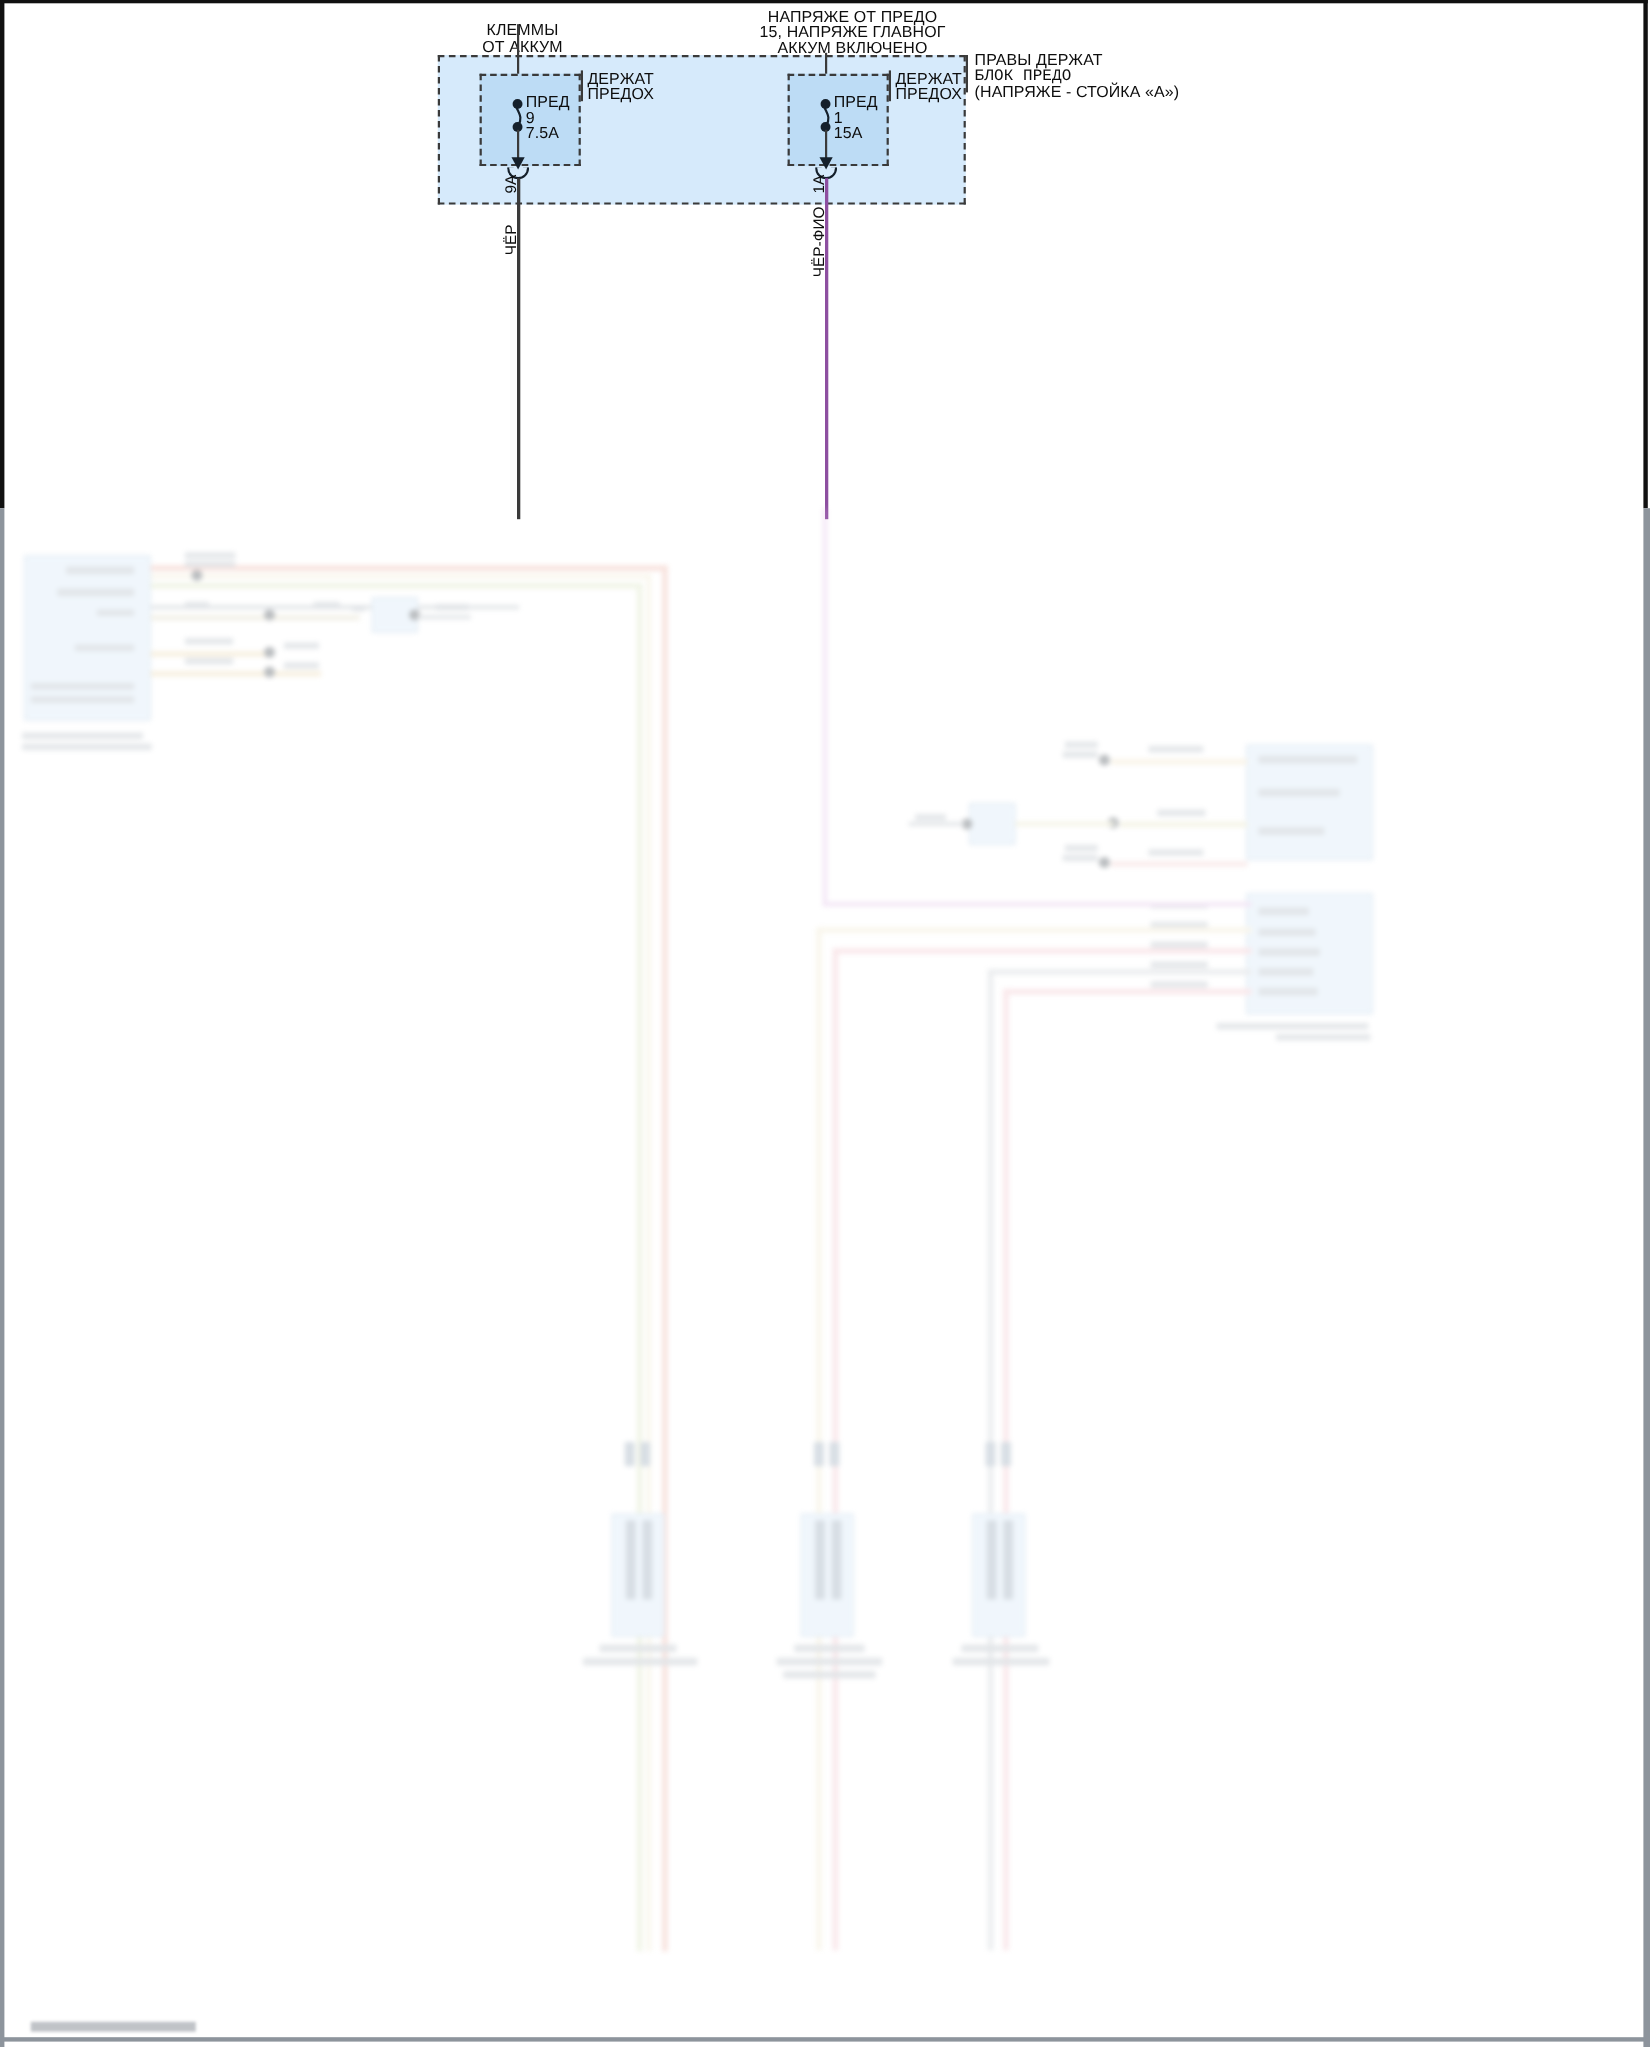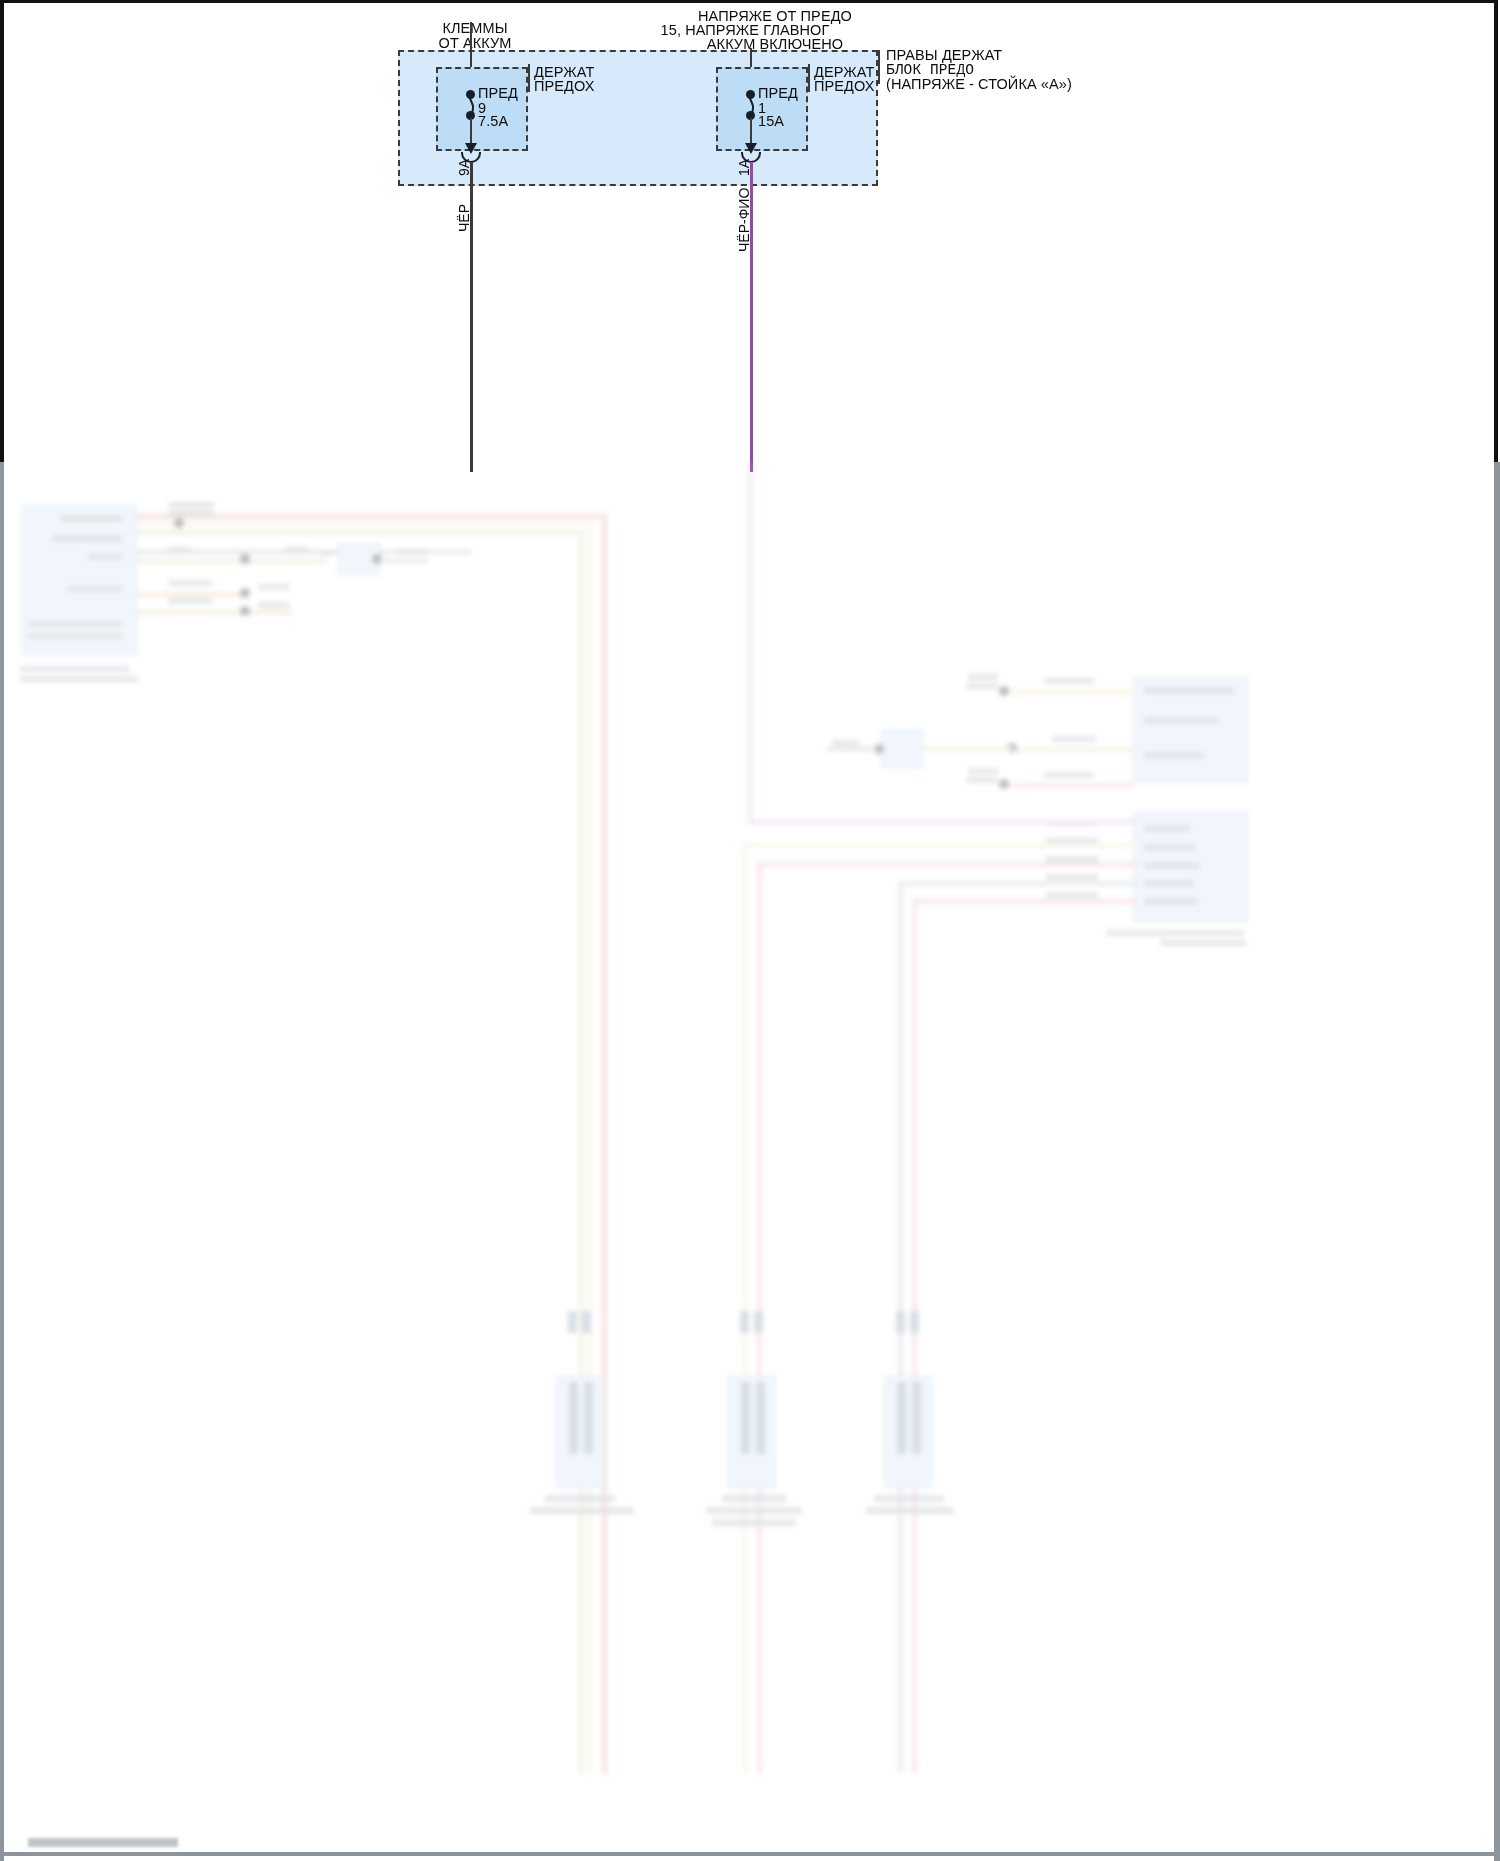--- a/index.html
+++ b/index.html
@@ -185,21 +185,21 @@
 
     <div class="wire wire-v" style="left:470px; top:118px; height:28px; background:#3a3a3a;"></div>
     <div class="arrow-down" style="left:465px; top:143px;"></div>
     <div class="cup" style="left:461px; top:152px; width:20px; height:11px;"></div>
     <div class="vtxt" style="left:457px; top:176px;">9A</div>
 
     <div class="wire wire-v" style="left:470px; top:162px; height:310px; background:#3a3a3a; width:2.5px;"></div>
     <div class="vtxt" style="left:457px; top:232px;">ЧЁР</div>
 
     <div class="txt txt-c" style="left:645px; top:8px; width:260px;">НАПРЯЖЕ ОТ ПРЕДО</div>
-    <div class="txt txt-c" style="left:615px; top:22px; width:260px;">15, НАПРЯЖЕ ГЛАВНОГ</div>
+    <div class="txt txt-c" style="left:645px; top:22px; width:260px;">15, НАПРЯЖЕ ГЛАВНОГ</div>
     <div class="txt txt-c" style="left:645px; top:36px; width:260px;">АККУМ ВКЛЮЧЕНО</div>
 
     <div class="wire wire-v" style="left:750px; top:48px; height:52px; background:#3a3a3a;"></div>
 
     <div class="fill-box" style="left:716px; top:67px; width:92px; height:84px; background:#bddcf5;"></div>
     <div class="dash-box" style="left:716px; top:67px; width:92px; height:84px;"></div>
 
     <div class="frame-line" style="left:808px; top:64px; width:2px; height:28px; background:#3a3a3a;"></div>
     <div class="txt txt-l" style="left:814px; top:64px; width:120px;">ДЕРЖАТ</div>
     <div class="txt txt-l" style="left:814px; top:78px; width:120px;">ПРЕДОХ</div>

